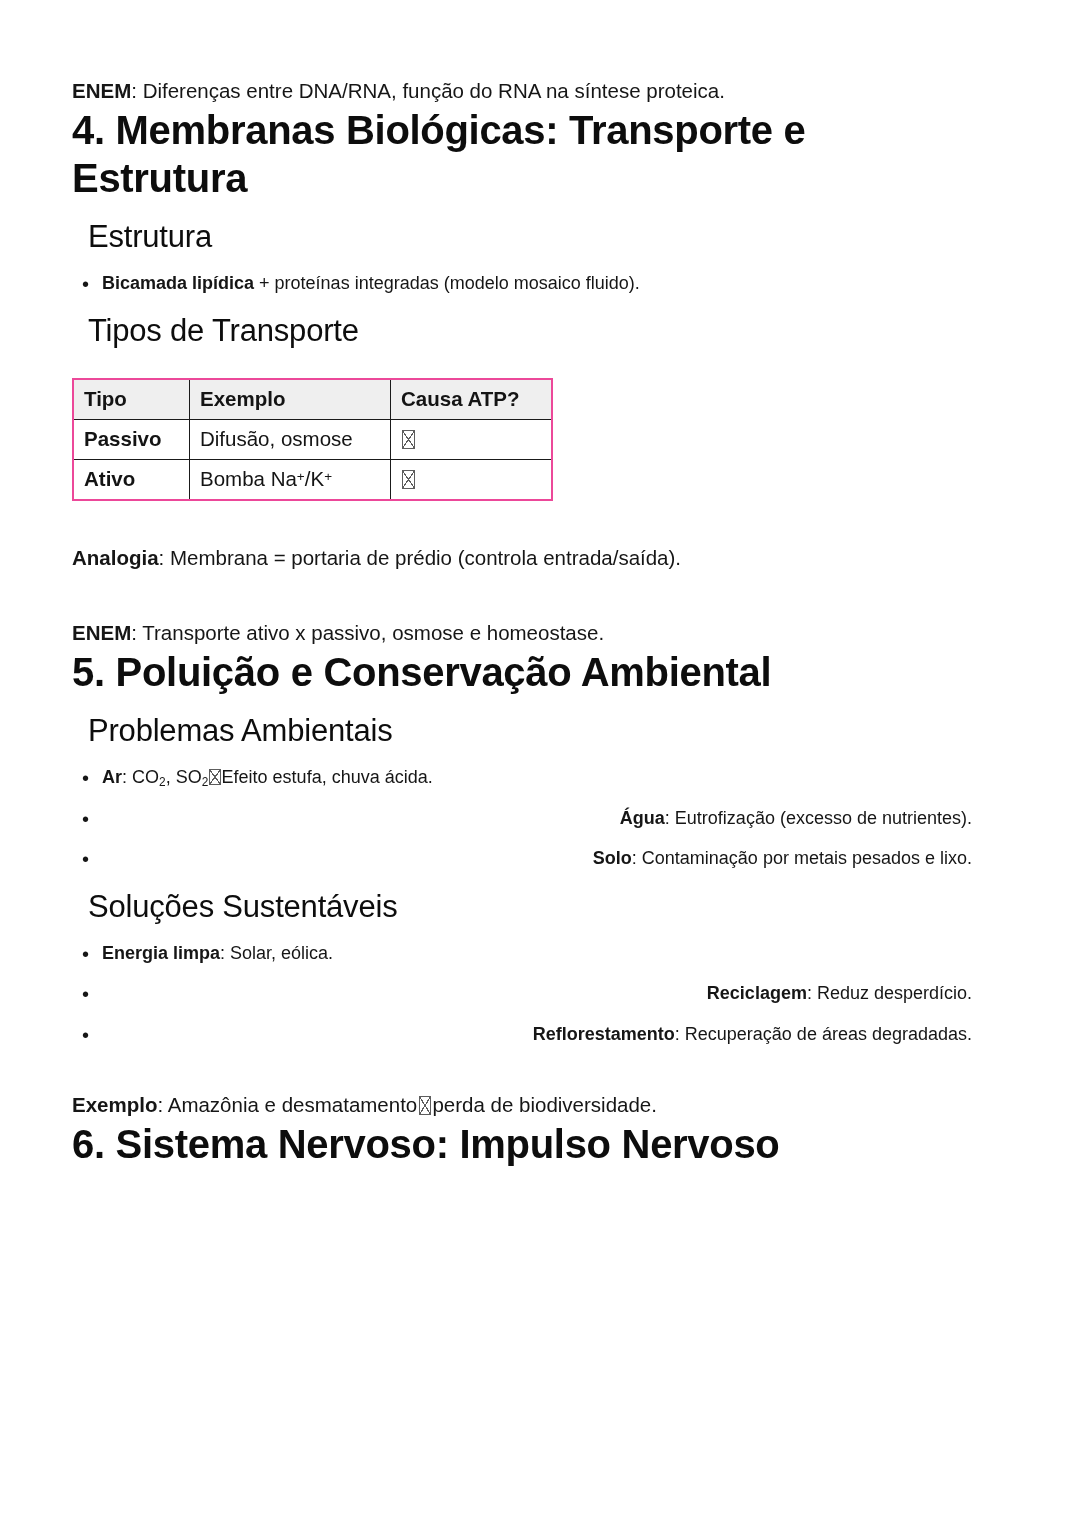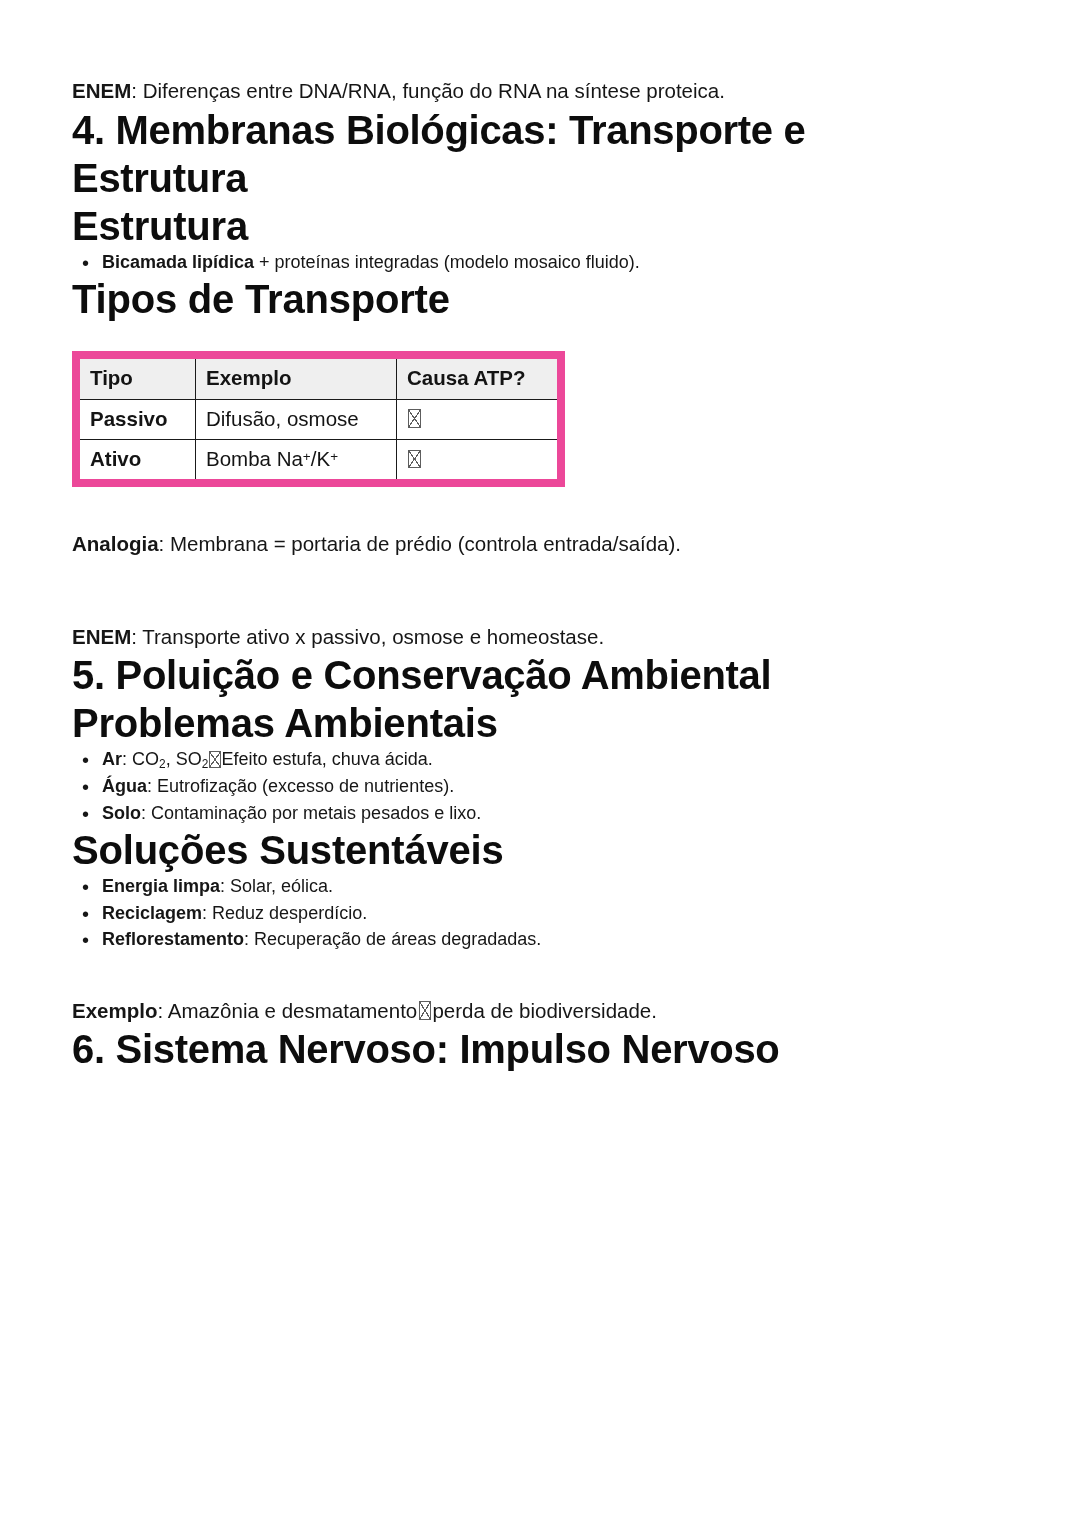--- a/index.html
+++ b/index.html
@@ -28,43 +28,43 @@
   .para {
     font-size: 20.5px;
     line-height: 1.45;
     color: #161616;
     margin: 0;
   }
   .para .lbl { font-weight: 700; }
 
   .p-enem-top   { margin-top: 12px; }
   .p-analogia   { margin-top: 42px; }
-  .p-enem-mid   { margin-top: 63px; }
+  .p-enem-mid   { margin-top: 45px; }
   .p-exemplo    { margin-top: 43px; }
   .p-enem-bot   { margin-top: 45px; }
 
   h1.sec {
     font-size: 40px;
     font-weight: 700;
     letter-spacing: -0.3px;
     line-height: 1.2;
     color: #0d0d0d;
     margin: 0;
   }
   .h1-4 { margin-top: 46px; }
   .h1-5 { margin-top: 53px; }
   .h1-6 { margin-top: 55px; }
 
   h2.sub {
-    font-size: 40px;
-    font-weight: 700;
+    font-size: 31px;
+    font-weight: 400;
     letter-spacing: -0.2px;
     line-height: 1.2;
     color: #0d0d0d;
-    margin: 0;
+    margin: 16px;
   }
   .h2-estrutura   { margin-top: 41px; }
   .h2-tipos       { margin-top: 44px; }
   .h2-problemas   { margin-top: 42px; }
   .h2-soluc       { margin-top: 46px; }
 
   
   ul.blist {
     list-style: none;
     margin: 0;
@@ -75,21 +75,21 @@
   .ul-solucoes  { margin-top: 25px; }
 
   ul.blist li {
     position: relative;
     padding-left: 30px;
     font-size: 18px;
     line-height: 1.42;
     color: #161616;
     margin: 0;
   }
-  ul.blist li + li { margin-top: 1px; }
+  ul.blist li + li { margin-top: 15px; text-align: right; }
   ul.blist li::before {
     content: "\2022";
     position: absolute;
     left: 10px;
     top: -1px;
     font-size: 20px;
     color: #161616;
   }
   ul.blist .lbl { font-weight: 700; }
 
@@ -122,21 +122,21 @@
         #5d5d5d calc(50% + 0.6px), transparent calc(50% + 0.6px));
   }
 
   sub { font-size: 0.66em; vertical-align: -0.22em; }
   sup { font-size: 0.66em; vertical-align: 0.38em; }
 
   
   .tbl-wrap { margin-top: 28px; }
   table.tt {
     border-collapse: collapse;
-    border: 8px solid #ec4899;
+    border: 2px solid #ec4899;
     table-layout: fixed;
     font-size: 20.5px;
   }
   table.tt th, table.tt td {
     border: 1.6px solid #1a1a1a;
     padding: 6px 10px 7px 10px;
     text-align: left;
     vertical-align: middle;
     color: #141414;
     font-size: 20.5px;

